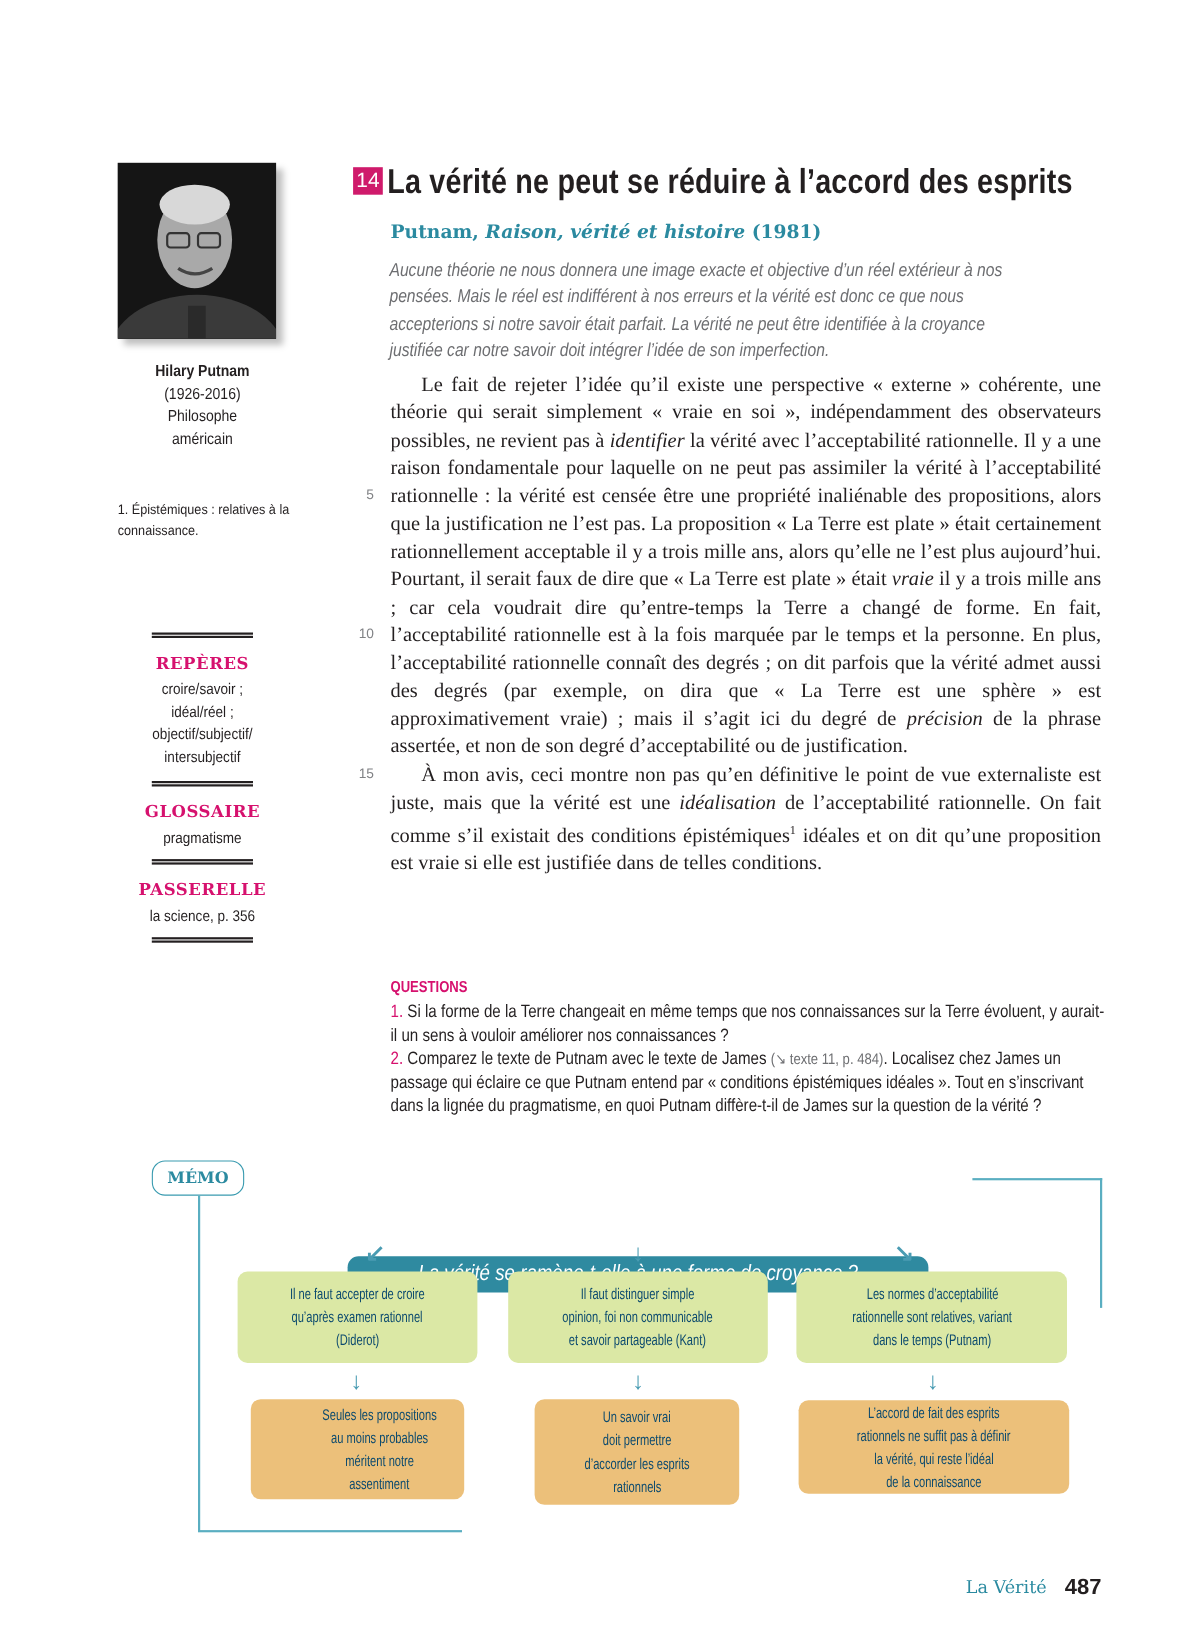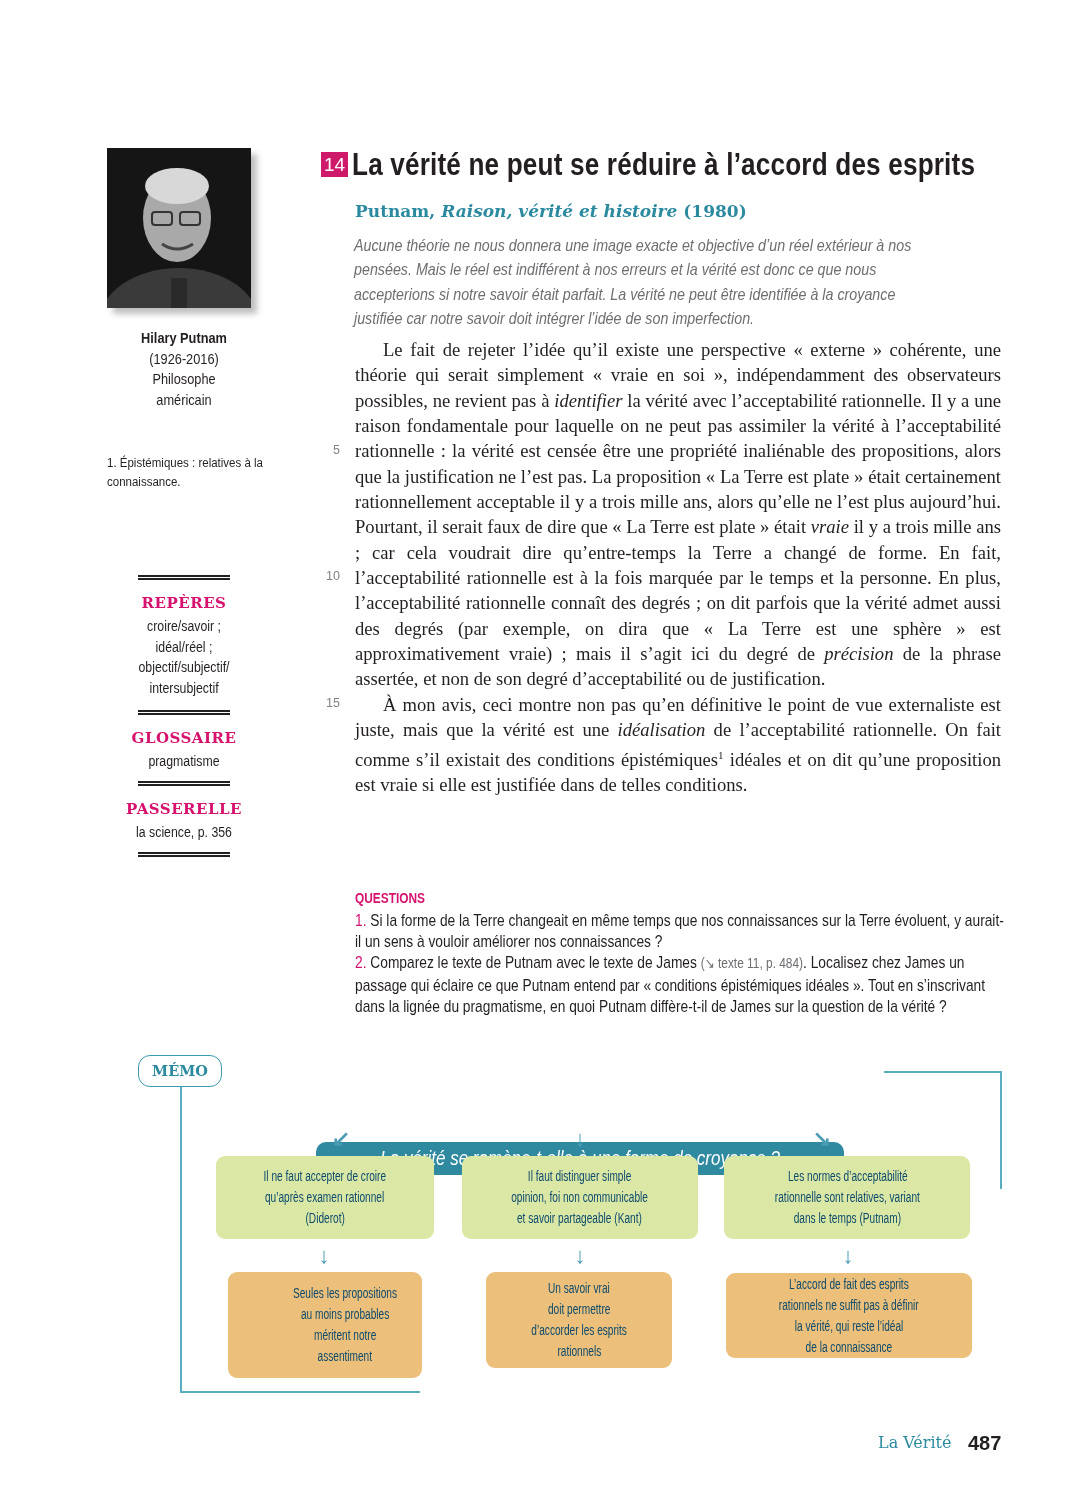--- a/index.html
+++ b/index.html
@@ -94,21 +94,21 @@
 <div class="abs rule" style="top:710px;"></div>
 <div class="abs side-head" style="top:729px;">GLOSSAIRE</div>
 <div class="abs side-text" style="top:751px;">pragmatisme</div>
 <div class="abs rule" style="top:781px;"></div>
 <div class="abs side-head" style="top:800px;">PASSERELLE</div>
 <div class="abs side-text" style="top:822px;">la science, p. 356</div>
 <div class="abs rule" style="top:852px;"></div>
 
 <div class="abs num-badge">14</div>
 <div class="abs title">La vérité ne peut se réduire à l’accord des esprits</div>
-<div class="abs subtitle"><span>Putnam, </span><i>Raison, vérité et histoire</i><span> (1980)</span></div>
+<div class="abs subtitle"><span>Putnam, </span><i>Raison, vérité et histoire</i><span> (1981)</span></div>
 <div class="abs intro">Aucune théorie ne nous donnera une image exacte et objective d’un réel extérieur à nos pensées. Mais le réel est indifférent à nos erreurs et la vérité est donc ce que nous accepterions si notre savoir était parfait. La vérité ne peut être identifiée à la croyance justifiée car notre savoir doit intégrer l’idée de son imperfection.</div>
 
 <div class="abs line-num" style="left:320px; top:443px;">5</div>
 <div class="abs line-num" style="left:320px; top:569px;">10</div>
 <div class="abs line-num" style="left:320px; top:696px;">15</div>
 
 <div class="abs body-text">
   <p><span>Le fait de rejeter l’idée qu’il existe une perspective « externe » cohérente, une théorie qui serait simplement « vraie en soi », indépendamment des observateurs possibles, ne revient pas à </span><i>identifier</i><span> la vérité avec l’acceptabilité rationnelle. Il y a une raison fondamentale pour laquelle on ne peut pas assimiler la vérité à l’acceptabilité rationnelle : la vérité est censée être une propriété inaliénable des propositions, alors que la justification ne l’est pas. La proposition « La Terre est plate » était certainement rationnellement acceptable il y a trois mille ans, alors qu’elle ne l’est plus aujourd’hui. Pourtant, il serait faux de dire que « La Terre est plate » était </span><i>vraie</i><span> il y a trois mille ans ; car cela voudrait dire qu’entre-temps la Terre a changé de forme. En fait, l’acceptabilité rationnelle est à la fois marquée par le temps et la personne. En plus, l’acceptabilité rationnelle connaît des degrés ; on dit parfois que la vérité admet aussi des degrés (par exemple, on dira que « La Terre est une sphère » est approximativement vraie) ; mais il s’agit ici du degré de </span><i>précision</i><span> de la phrase assertée, et non de son degré d’acceptabilité ou de justification.</span></p>
   <p><span>À mon avis, ceci montre non pas qu’en définitive le point de vue externaliste est juste, mais que la vérité est une </span><i>idéalisation</i><span> de l’acceptabilité rationnelle. On fait comme s’il existait des conditions épistémiques</span><sup style="font-size:11px;">1</sup><span> idéales et on dit qu’une proposition est vraie si elle est justifiée dans de telles conditions.</span></p>
 </div>
@@ -131,21 +131,21 @@
 <div class="abs memo-q"><span>La vérité se ramène-t-elle à une forme de croyance ?</span></div>
 
 <div class="abs arrow" style="left:329px; top:1128px;">↙</div>
 <div class="abs arrow" style="left:568px; top:1128px;">↓</div>
 <div class="abs arrow" style="left:810px; top:1128px;">↘</div>
 
 <div class="abs box green" style="left:216px; top:1156px; width:218px; height:83px;">
   <span><span>Il ne faut accepter de croire</span><br><span>qu’après examen rationnel</span><br><span>(Diderot)</span></span>
 </div>
 <div class="abs arrow" style="left:312px; top:1245px;">↓</div>
-<div class="abs box orange" style="left:228px; top:1272px; width:194px; height:106px;padding-left:44px;">
+<div class="abs box orange" style="left:228px; top:1272px; width:194px; height:91px;padding-left:44px;">
   <span><span>Seules les propositions</span><br><span>au moins probables</span><br><span>méritent notre</span><br><span>assentiment</span></span>
 </div>
 
 <div class="abs box green" style="left:462px; top:1156px; width:236px; height:83px;">
   <span><span>Il faut distinguer simple</span><br><span>opinion, foi non communicable</span><br><span>et savoir partageable (Kant)</span></span>
 </div>
 <div class="abs arrow" style="left:568px; top:1245px;">↓</div>
 <div class="abs box orange" style="left:486px; top:1272px; width:186px; height:96px;">
   <span><span>Un savoir vrai</span><br><span>doit permettre</span><br><span>d’accorder les esprits</span><br><span>rationnels</span></span>
 </div>

